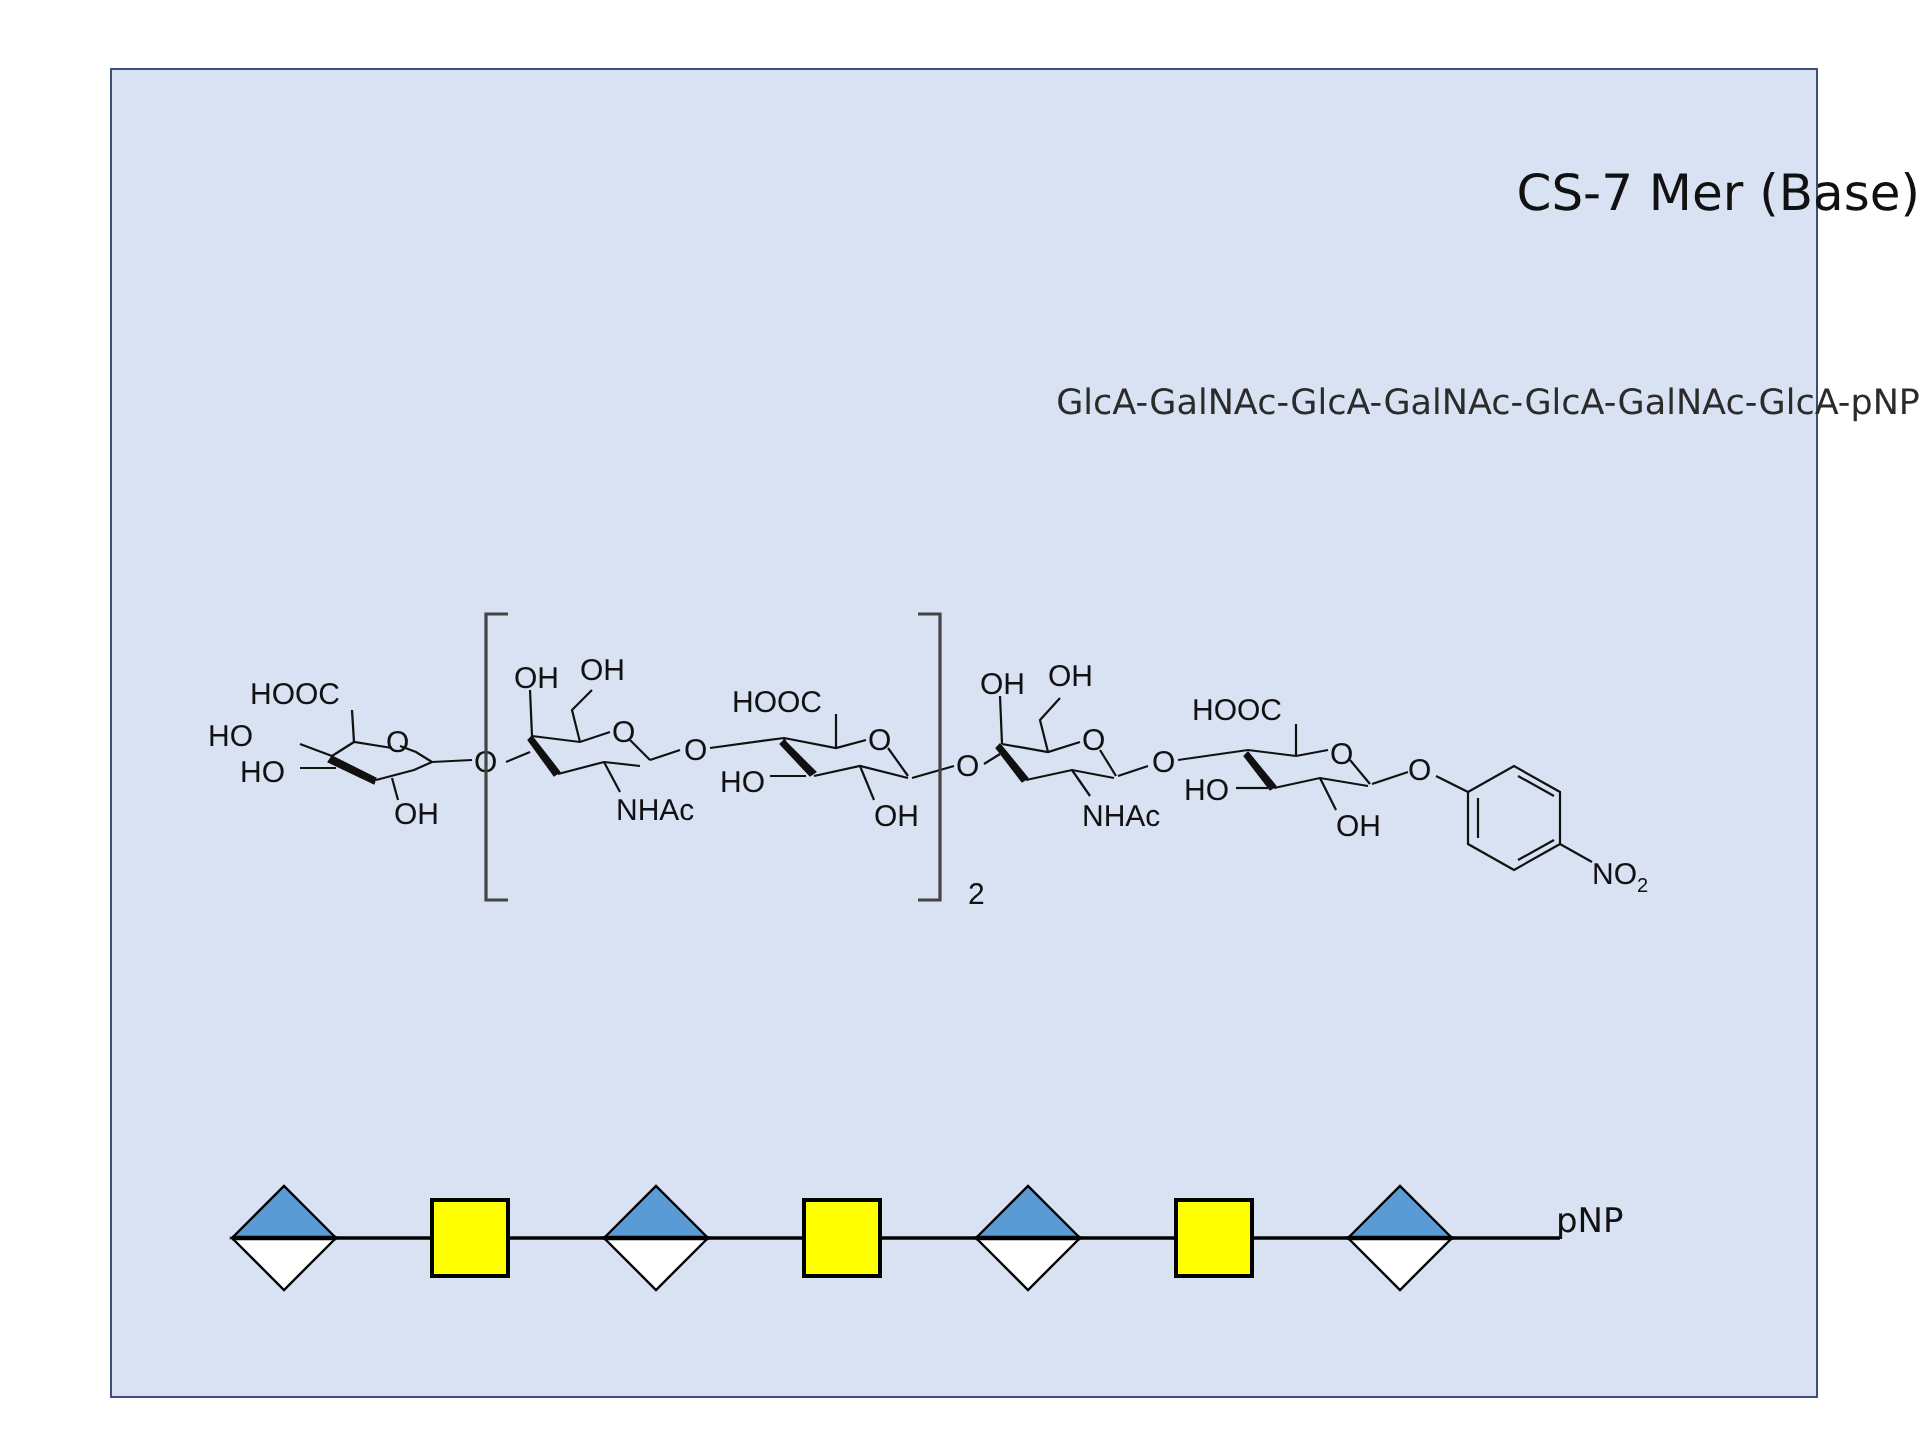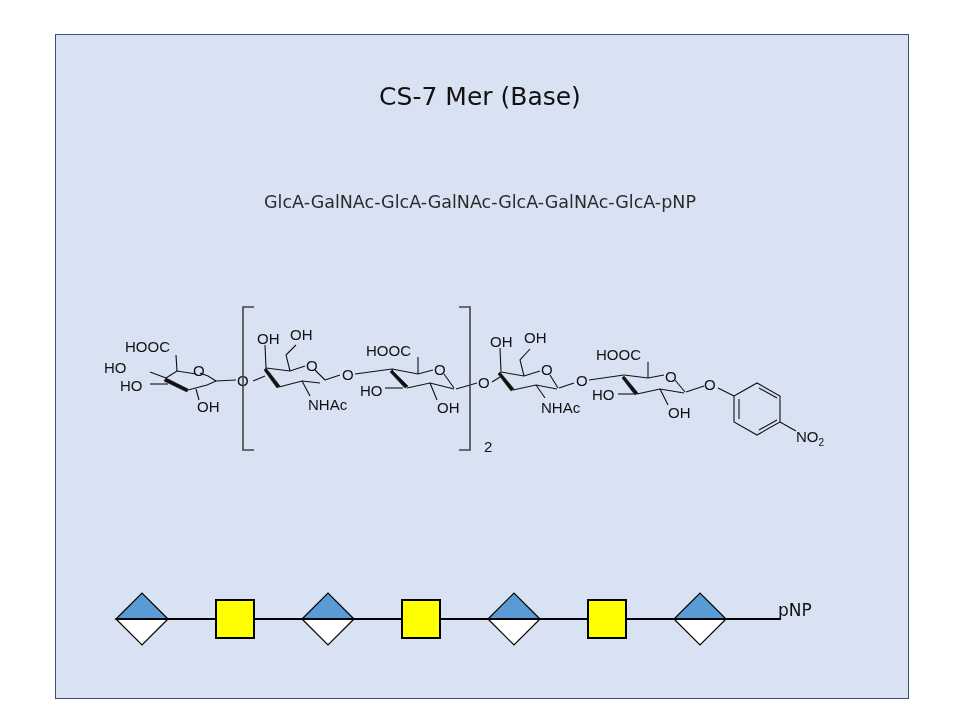--- a/index.html
+++ b/index.html
@@ -2,25 +2,25 @@
 <html><head>
   <meta charset="utf-8">
   <style>
     html, body { margin: 0; padding: 0; background: #ffffff; }
     body { width: 960px; height: 720px; position: relative; overflow: hidden; font-family: "DejaVu Sans", sans-serif; }
     .panel {
       position: absolute; left: 55px; top: 34px; width: 854px; height: 665px;
       background: #d9e2f3; border: 1.5px solid #3f4f78; box-sizing: border-box;
     }
     .title {
-      position: absolute; left: 0; width: 100%; top: 82px; text-align: center;
+      position: absolute; left: 0; width: 100%; top: 82px; text-align: right;
       font-family: "DejaVu Sans", sans-serif; font-size: 25px; color: #111; letter-spacing: 0px;
     }
     .sequence {
-      position: absolute; left: 0; width: 100%; top: 192px; text-align: center;
+      position: absolute; left: 0; width: 100%; top: 192px; text-align: right;
       font-family: "DejaVu Sans", sans-serif; font-size: 17.5px; color: #2b2b2b;
     }
     svg.struct { position: absolute; left: 0; top: 0; width: 960px; height: 720px; }
     .lbl { font-family: "Liberation Sans", sans-serif; font-size: 15px; fill: #111; }
     .lbl-sm { font-family: "Liberation Sans", sans-serif; font-size: 10px; fill: #111; }
     .bond { stroke: #111; stroke-width: 1.1; fill: none; }
     .wedge { fill: #111; stroke: #111; stroke-width: 0.6; }
     .bracket { stroke: #444; stroke-width: 1.6; fill: none; }
     .pnp-label { font-family: "DejaVu Sans", sans-serif; font-size: 17px; fill: #111; }
   </style>

